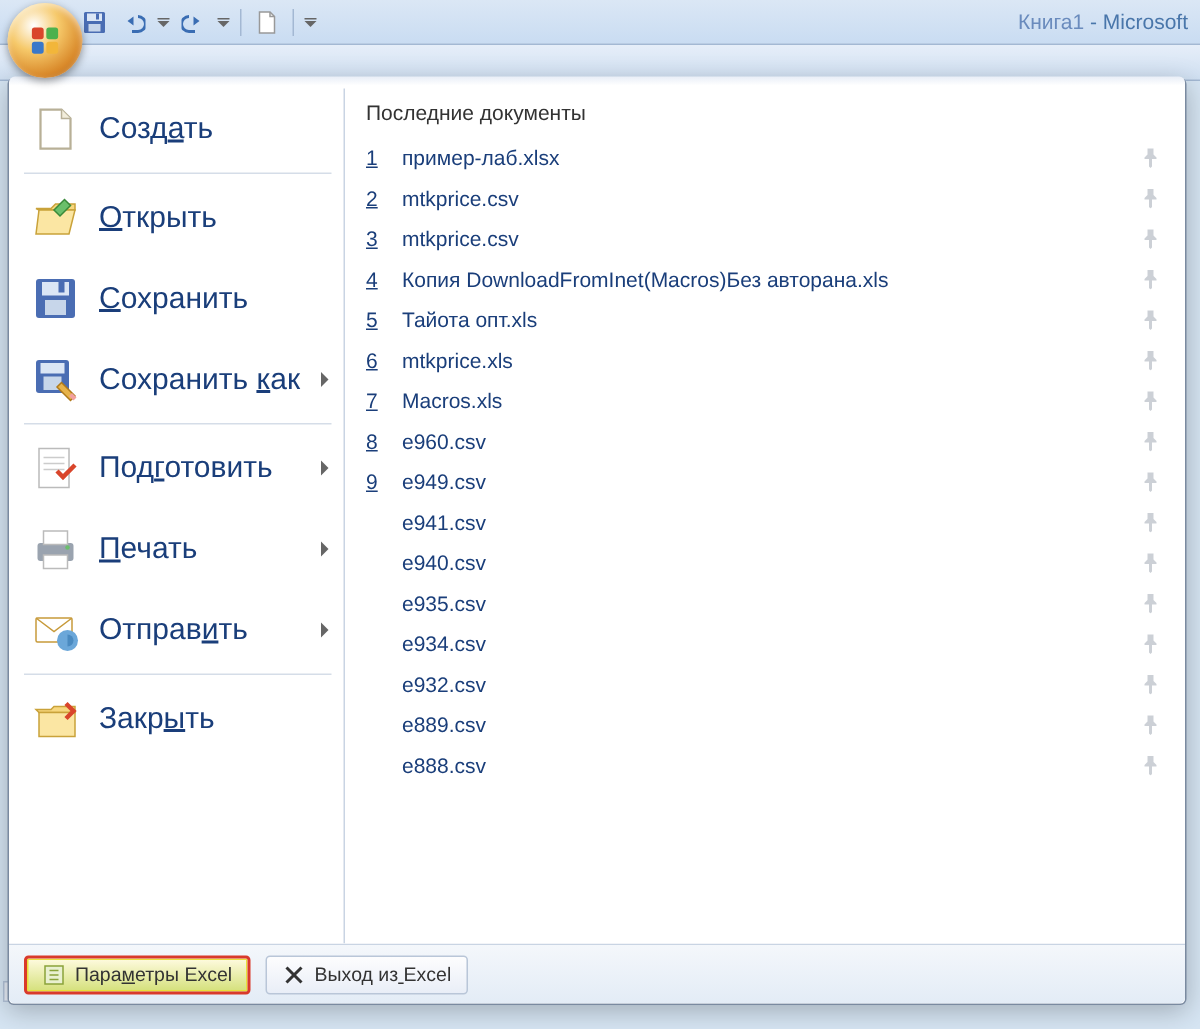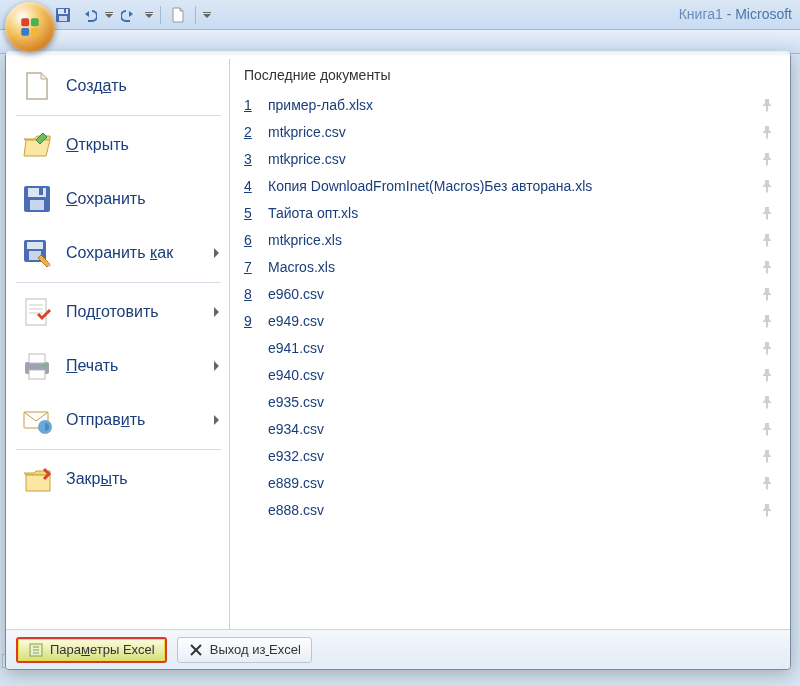--- a/index.html
+++ b/index.html
@@ -20,21 +20,21 @@
 
 .ribbonstrip{height:24px;background:linear-gradient(#e6eef9,#d0e0f2);border-bottom:1px solid #a3b8d3}
 
 .menu{position:absolute;left:5px;top:52px;width:786px;height:618px;background:#fff;border:1px solid #7a8aa0;border-radius:4px;box-shadow:0 4px 18px rgba(0,0,0,.25);display:flex;flex-direction:column;z-index:20}
 .menu-top{position:absolute;left:0;right:0;top:-2px;height:6px;background:linear-gradient(#e9eef7,#fff);border-radius:4px 4px 0 0}
 .menu-body{flex:1;display:flex;overflow:hidden;padding:6px 6px 0 6px}
 
 .left{width:218px;border-right:1px solid #c9d4e3;padding-right:4px}
 .cmd{display:flex;align-items:center;height:54px;padding:0 8px;border-radius:3px;position:relative;color:#1a3e7a}
 .cmd .ico{width:34px;height:34px;margin-right:12px;display:flex;align-items:center;justify-content:center}
-.cmd .lbl{font-size:16px}
+.cmd .lbl{font-size:20px}
 .cmd .lbl u{text-decoration:underline}
 .cmd .arrow{position:absolute;right:6px;top:50%;transform:translateY(-50%);border-top:5px solid transparent;border-bottom:5px solid transparent;border-left:5px solid #666}
 .divider{height:1px;background:#d5dde8;margin:2px 4px}
 
 .right{flex:1;padding:8px 6px 4px 14px;display:flex;flex-direction:column;overflow:hidden}
 .right h3{font-size:14px;font-weight:normal;color:#333;margin-bottom:8px}
 .doclist{flex:1;overflow:hidden}
 .doc-item{display:flex;align-items:center;height:27px;color:#1a3e7a;font-size:14px;position:relative;padding-right:26px}
 .doc-item .num{width:14px;text-align:left;text-decoration:underline;margin-right:10px;color:#1a3e7a}
 .doc-item .name{text-decoration:none}

